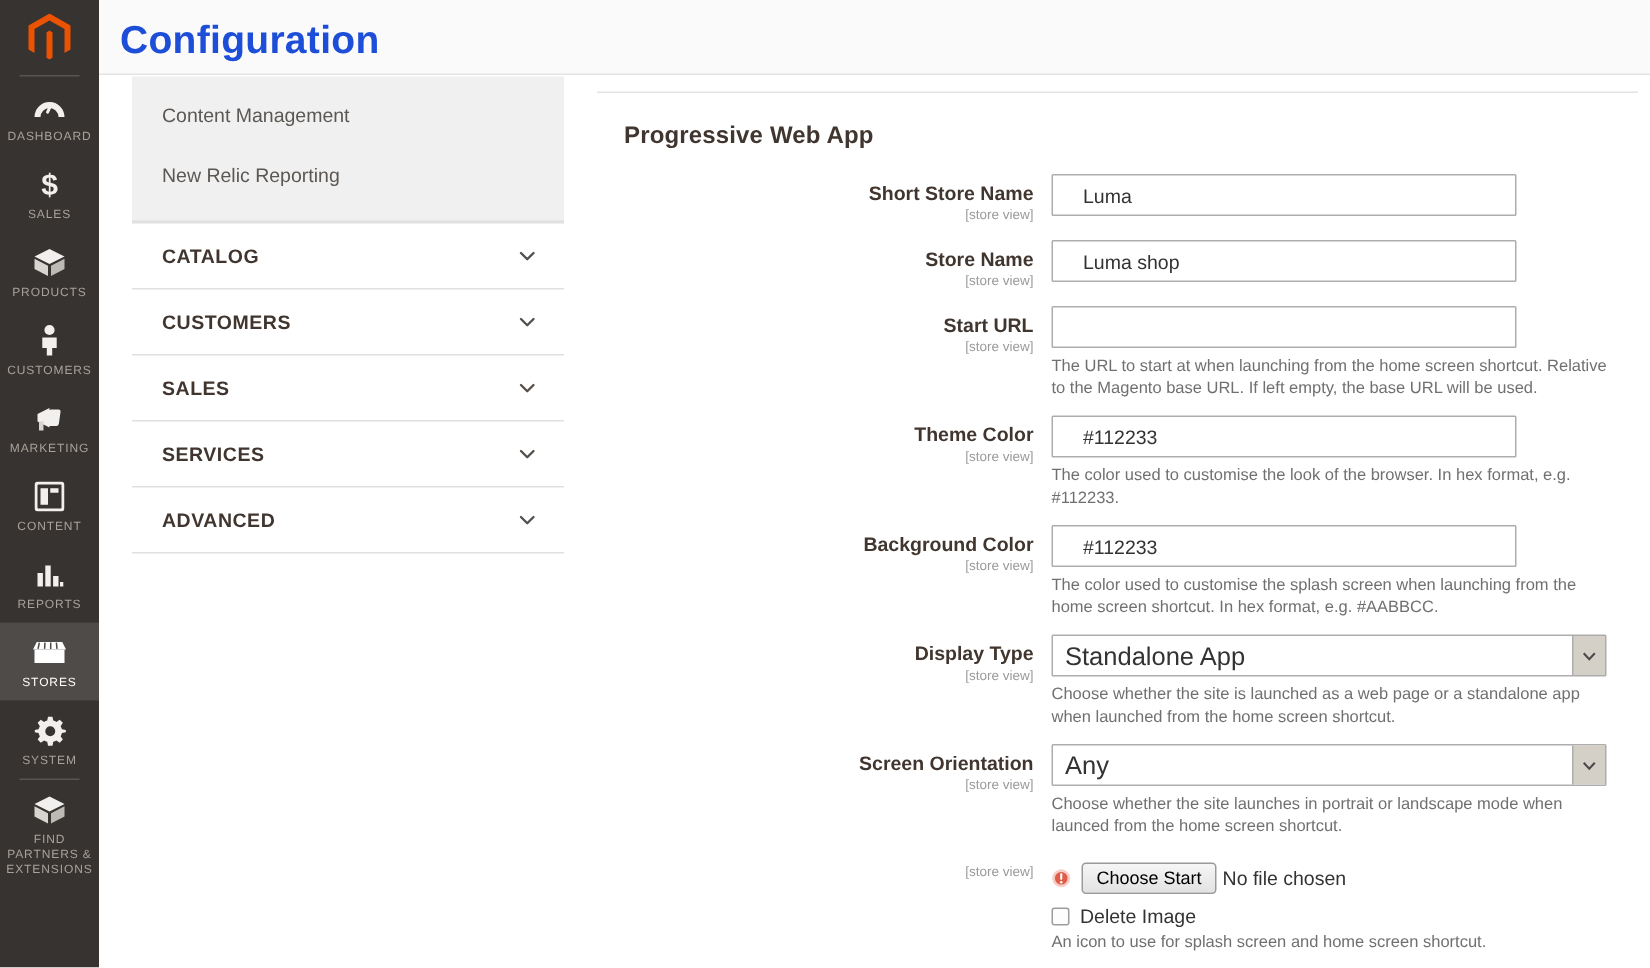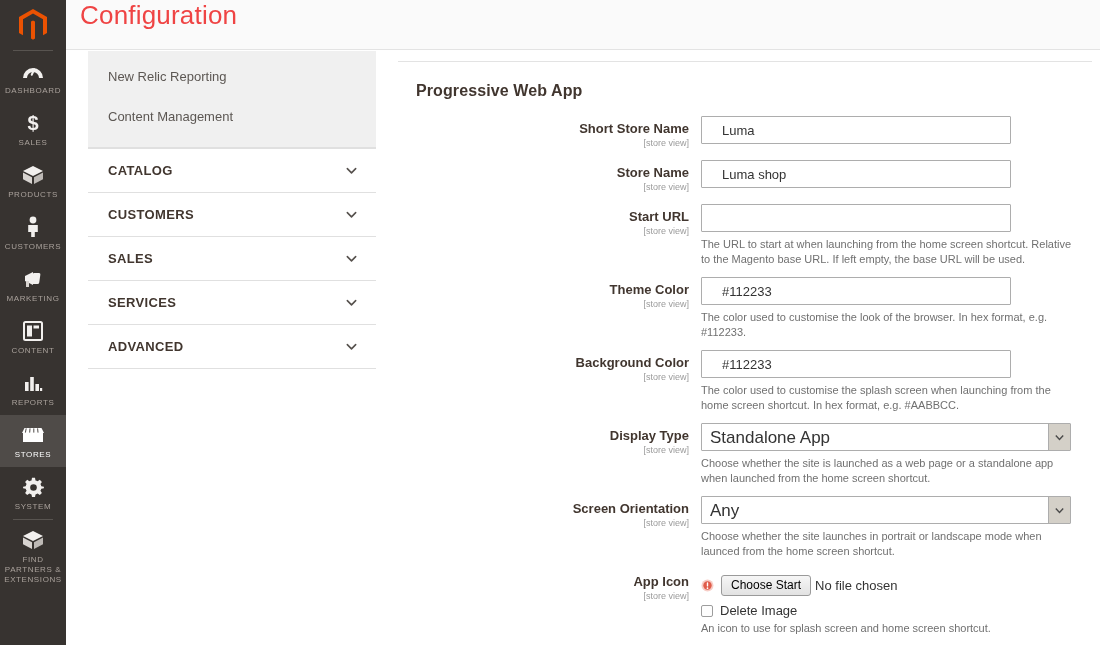--- a/index.html
+++ b/index.html
@@ -52,24 +52,24 @@
   .nav-item.active .nav-label { color: #ffffff; }
 
   
   #page-header {
     position: absolute; left: 66px; top: 0;
     width: 1034px; height: 50px;
     background: #fafafa;
     border-bottom: 1px solid #e3e3e3;
   }
   #page-title {
-    position: absolute; left: 14px; top: 0;
+    position: absolute; left: 14px; top: 11px;
     font-size: 26px;
-    color: #ef4444;
-    font-weight: normal;
+    color: #1d4ed8;
+    font-weight: bold;
     letter-spacing: 0.2px;
     font-family: "Liberation Sans", sans-serif;
   }
 
   
   #page-body {
     position: absolute; left: 66px; top: 51px;
     width: 1034px; height: 594px;
     background: #ffffff;
   }
@@ -394,24 +394,24 @@
   <div id="page-header">
     <div id="page-title">Configuration</div>
   </div>
 
   <div id="page-body">
 
     <div id="config-nav">
 
       <div id="config-nav-open">
         <div class="config-sub">
+          <span>Content Management</span>
+        </div>
+        <div class="config-sub">
           <span>New Relic Reporting</span>
-        </div>
-        <div class="config-sub">
-          <span>Content Management</span>
         </div>
       </div>
 
       <div class="config-section">
         <span class="config-section-label">CATALOG</span>
         <span class="chev">
           <svg class="chev" viewBox="0 0 14 14">
               <path d="M2.5,5 L7,9.5 L11.5,5" fill="none" stroke="#55504c" stroke-width="1.7" stroke-linecap="round" stroke-linejoin="round"></path>
             </svg>
         </span>
@@ -547,21 +547,20 @@
                     <path d="M0.8,1.5 L4.5,5.4 L8.2,1.5" fill="none" stroke="#4a4a4a" stroke-width="1.4"></path>
                   </svg>
               </div>
             </div>
             <div class="help-text">Choose whether the site launches in portrait or landscape mode when launced from the home screen shortcut.</div>
           </div>
         </div>
 
         <div class="field-row">
           <div class="field-label-col">
-            <span class="field-label">App Icon</span>
             <span class="field-scope">[store view]</span>
           </div>
           <div class="field-ctl-col">
 
             <div class="file-line">
               <span class="req-dot">
                 <svg width="13" height="13" viewBox="0 0 13 13">
                   <circle cx="6.5" cy="6.5" r="6" fill="#f7cdc6"></circle>
                   <circle cx="6.5" cy="6.5" r="4.2" fill="#e05c4a"></circle>
                   <rect x="5.8" y="3.2" width="1.4" height="4.4" rx="0.7" fill="#ffffff"></rect>

